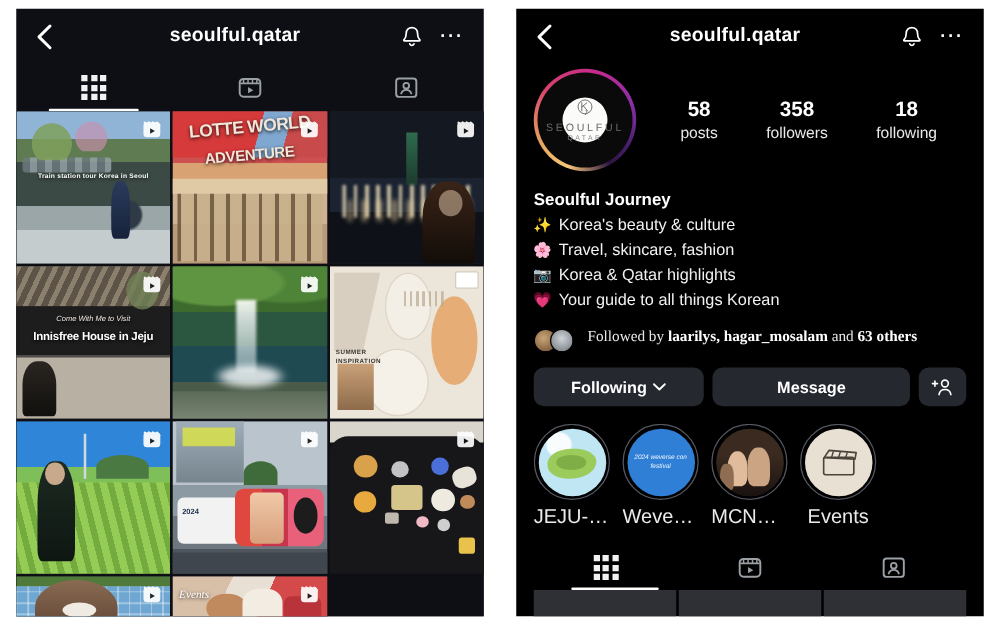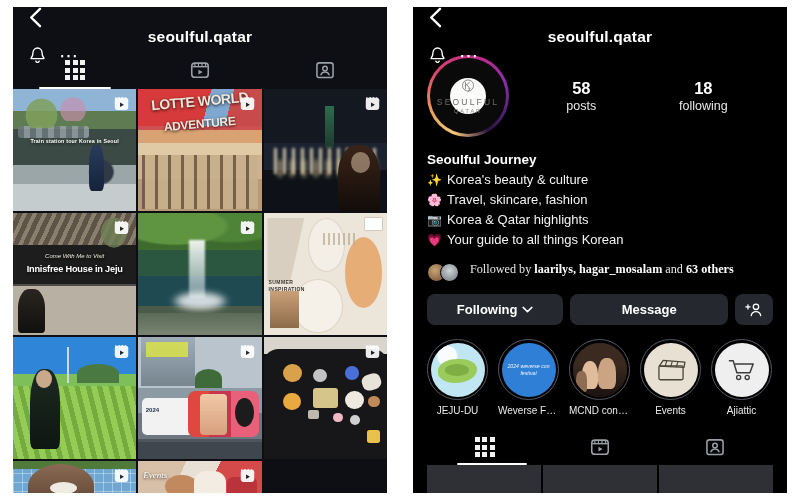--- a/index.html
+++ b/index.html
@@ -9,21 +9,21 @@
   .stage { position:relative; width:800px; height:500px; background:#ffffff; display:flex; }
 
   
   .phone {
     position:relative; background:#0d0f14; overflow:hidden; flex:0 0 auto;
   }
   .phone-left  { width:374px; height:486px; margin:7px 0 7px 13px; }
   .phone-right { width:374px; height:486px; margin:7px 0 7px 26px; background:#000; }
 
   
-  .navbar { position:relative; height:44px; display:flex; padding:0 16px;flex-direction:column; }
+  .navbar { position:relative; height:44px; display:flex; align-items:center; padding:17px 16px; }
   .nav-back { width:26px; display:flex; align-items:center; justify-content:flex-start; cursor:pointer; }
   .nav-title { flex:1; text-align:center; color:#fff; font-size:15.5px; font-weight:bold; letter-spacing:.2px; }
   .nav-right { display:flex; align-items:center; gap:13px; }
   .ico { display:block; }
   .dots { color:#fff; font-size:19px; line-height:10px; letter-spacing:1px; cursor:pointer; }
 
   
   .tabbar { height:38px; display:flex; align-items:center; position:relative; }
   .tab { flex:1; display:flex; align-items:center; justify-content:center; cursor:pointer; height:100%; }
   .tab-underline { position:absolute; bottom:0; left:26px; width:72px; height:2px; background:#fff; border-radius:2px; }
@@ -74,21 +74,21 @@
          font-size:13px; font-weight:bold; font-family:"Liberation Sans",sans-serif; cursor:pointer;
          display:flex; align-items:center; justify-content:center; gap:5px; }
   .btn-follow { flex:1.02; }
   .btn-msg { flex:1.18;text-align:right; }
   .btn-add { width:38px; flex:0 0 38px; }
 
   .highlights { display:flex; gap:10px; margin-top:14px; overflow:hidden; }
   .hl { width:61px; flex:0 0 auto; text-align:center; cursor:pointer; }
   .hl-ring { width:61px; height:61px; border-radius:50%; border:1.6px solid #555862; padding:2.5px; }
   .hl-img { width:100%; height:100%; border-radius:50%; overflow:hidden; position:relative; }
-  .hl-lab { color:#eaeaea; font-size:10px; margin-top:5px; white-space:nowrap; overflow:hidden; text-overflow:ellipsis; }
+  .hl-lab { color:#eaeaea; font-size:16px; margin-top:5px; white-space:nowrap; overflow:hidden; text-overflow:ellipsis; }
 
   .r-tabbar { margin-top:13px; height:36px; display:flex; align-items:center; position:relative; }
   .r-tab-underline { position:absolute; bottom:0; left:30px; width:70px; height:2px; background:#fff; border-radius:2px; }
   .r-grid-strip { display:grid; grid-template-columns:repeat(3,1fr); gap:2px; height:34px; }
   .r-scell { position:relative; overflow:hidden; background:#2e3036; }
 </style>
 </head>
 <body>
 
 <div class="stage">
@@ -364,20 +364,24 @@
               <div class="logo-t1">SEOULFUL</div>
               <div class="logo-t2">QATAR</div>
             </div>
           </div>
         </div>
 
         <div class="stats">
           <div class="stat">
             <div class="stat-n">58</div>
             <div class="stat-l">posts</div>
+          </div>
+          <div class="stat">
+            <div class="stat-n">358</div>
+            <div class="stat-l">followers</div>
           </div>
           <div class="stat">
             <div class="stat-n">18</div>
             <div class="stat-l">following</div>
           </div>
         </div>
       </div>
 
       <div class="bio">
         <div class="bio-name">Seoulful Journey</div>
@@ -468,32 +472,20 @@
               <svg width="30" height="26" viewBox="0 0 32 28">
                 <rect x="3" y="9.5" width="26" height="15" rx="1.6" fill="none" stroke="#4a443a" stroke-width="1.4"></rect>
                 <path d="M3.4 9.8L7.6 3.6l23.4 1.9-1 5.6z" fill="none" stroke="#4a443a" stroke-width="1.4" stroke-linejoin="round"></path>
                 <path d="M11.4 4.3L9.6 10.4M17.4 4.8L15.6 10.6M23.4 5.3L21.6 10.8" stroke="#4a443a" stroke-width="1.2"></path>
               </svg>
             </div>
           </div>
           <div class="hl-lab">Events</div>
         </div>
 
-        <div class="hl">
-          <div class="hl-ring">
-            <div class="hl-img" style="background:#efefef;display:flex;align-items:center;justify-content:center;">
-              <svg width="30" height="26" viewBox="0 0 32 28">
-                <path d="M2.5 4h4l4 13h14l3.5-9.4H9" fill="none" stroke="#3c3c3c" stroke-width="1.6" stroke-linecap="round" stroke-linejoin="round"></path>
-                <circle cx="12.4" cy="22" r="2.2" fill="none" stroke="#3c3c3c" stroke-width="1.5"></circle>
-                <circle cx="21.6" cy="22" r="2.2" fill="none" stroke="#3c3c3c" stroke-width="1.5"></circle>
-              </svg>
-            </div>
-          </div>
-          <div class="hl-lab">Ajiattic</div>
-        </div>
 
       </div>
 
       <div class="r-tabbar">
         <div class="tab">
           <span class="grid-dots">
             <i></i>
               <i></i>
               <i></i>
               <i></i>

